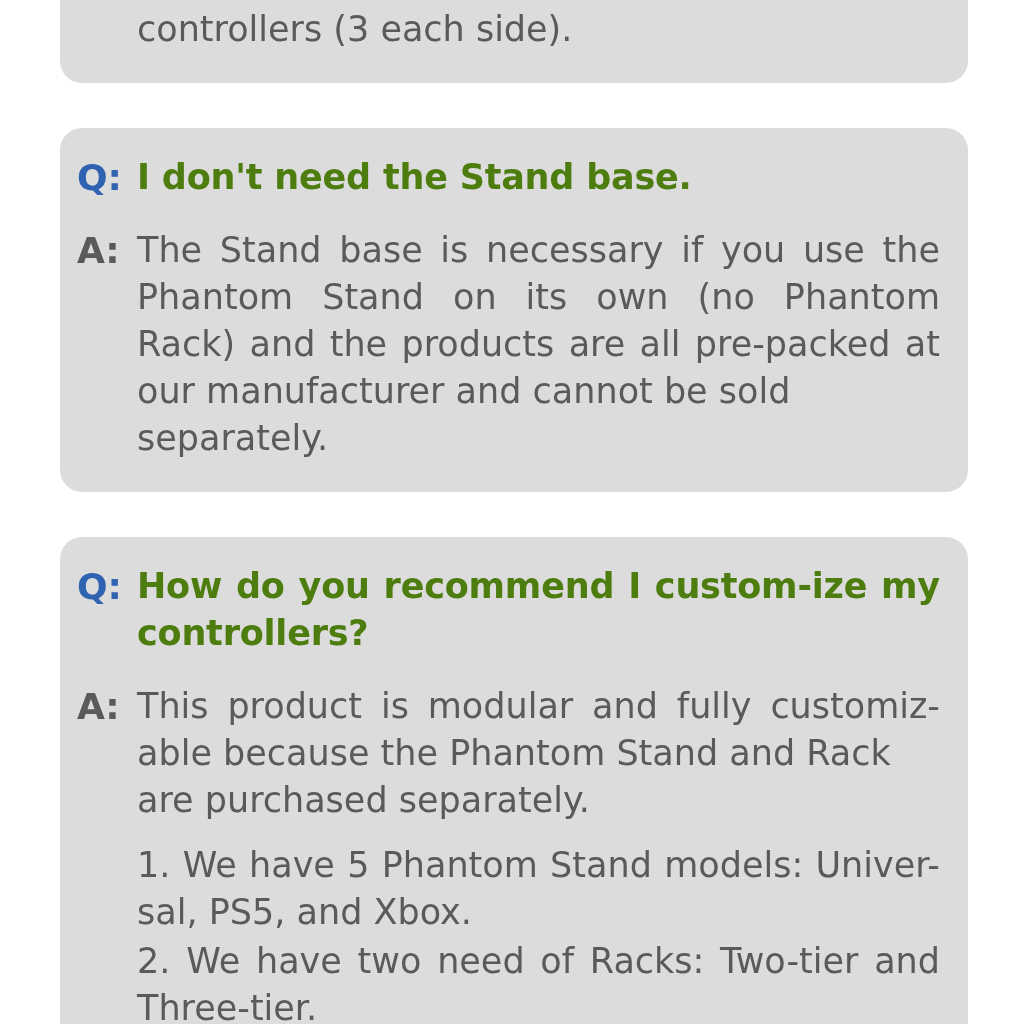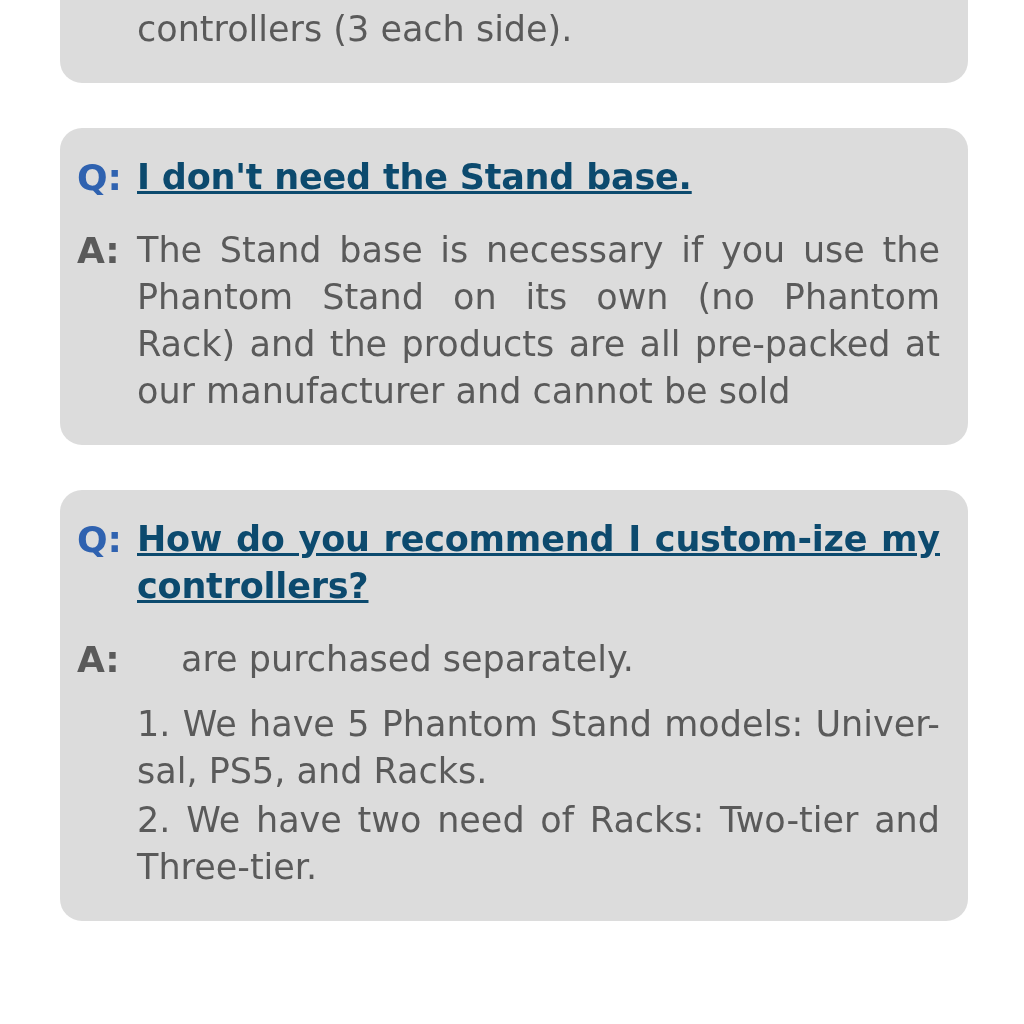--- a/index.html
+++ b/index.html
@@ -66,24 +66,23 @@
     flex: 1 1 auto;
     font-size: 35px;
     line-height: 47px;
     text-align: justify;
     text-justify: inter-word;
     hyphens: manual;
     margin: 0;
   }
 
   .qa-text.question {
-    color: #0c4a6e;
+    color: #4d7c0f;
     font-weight: 700;
     letter-spacing: -0.2px;
-    text-decoration: underline;
   }
 
   .qa-text.answer {
     color: #5a5a5a;
     font-weight: 400;
   }
 
   .answer-block {
     display: flex;
     flex-direction: column;
@@ -125,39 +124,41 @@
 
     <div class="faq-card">
       <div class="qa-row q-row">
         <div class="qa-label q-label">Q:</div>
         <p class="qa-text question">I don't need the Stand base.</p>
       </div>
       <div class="qa-row">
         <div class="qa-label a-label">A:</div>
         <div class="answer-block">
           <p class="qa-text answer">The Stand base is necessary if you use the Phantom Stand on its own (no Phantom Rack) and the products are all pre-packed at our manufacturer and cannot be sold</p>
+          <p class="qa-text answer" style="text-align:left;">separately.</p>
         </div>
       </div>
     </div>
 
     <div class="faq-card">
       <div class="qa-row q-row">
         <div class="qa-label q-label">Q:</div>
         <p class="qa-text question">How do you recommend I custom-ize my controllers?</p>
       </div>
       <div class="qa-row">
         <div class="qa-label a-label">A:</div>
         <div class="answer-block">
-          <p class="qa-text answer" style="text-align:left;margin-left:44px;">are purchased separately.</p>
+          <p class="qa-text answer">This product is modular and fully customiz-able because the Phantom Stand and Rack</p>
+          <p class="qa-text answer" style="text-align:left;">are purchased separately.</p>
 
           <ol class="numbered-list">
             <li>
               <span>1.</span>
               <span>We have 5 Phantom Stand models: Univer-</span>
-              <span class="list-rest">sal, PS5, and Racks.</span>
+              <span class="list-rest">sal, PS5, and Xbox.</span>
             </li>
             <li>
               <span>2.</span>
               <span>We have two need of Racks: Two-tier and</span>
               <span class="list-rest">Three-tier.</span>
             </li>
           </ol>
         </div>
       </div>
     </div>

